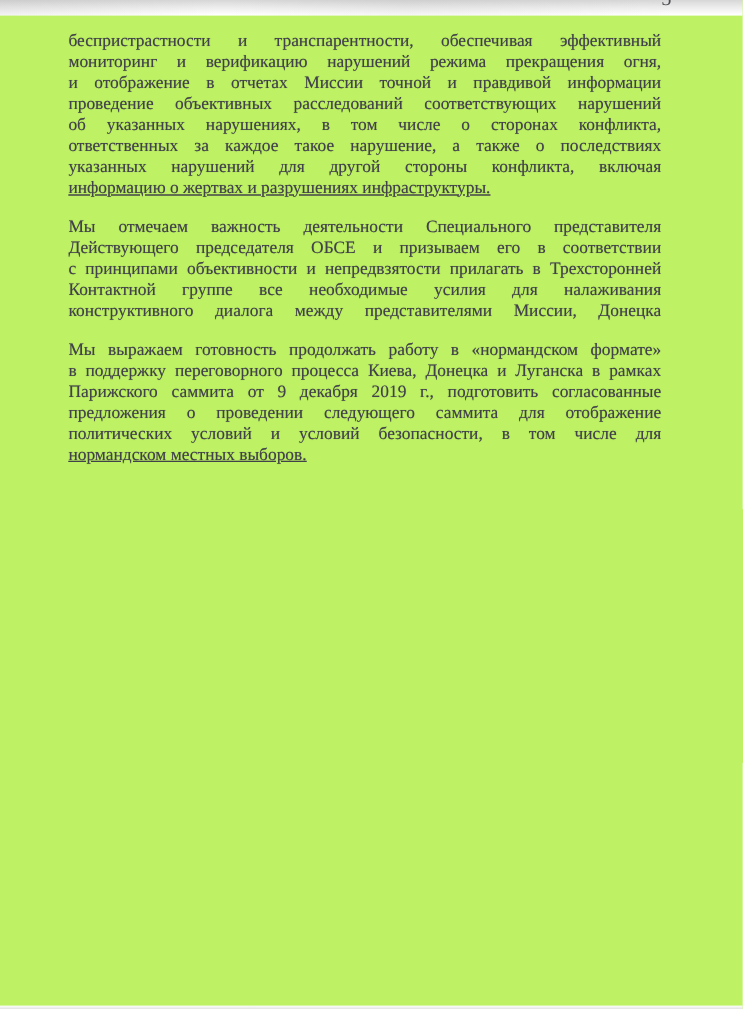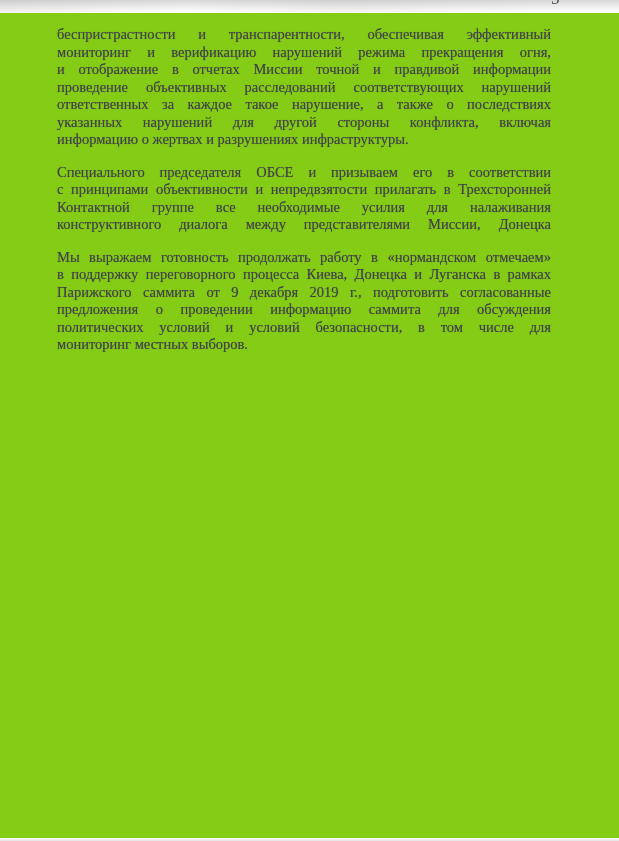--- a/index.html
+++ b/index.html
@@ -4,21 +4,21 @@
 <style>
   html, body {
     margin: 0;
     padding: 0;
     background: #ffffff;
   }
   .page {
     position: relative;
     width: 619px;
     height: 841px;
-    background: #84cc16;
+    background: #bef264;
     overflow: hidden;
     font-family: "Liberation Serif", "DejaVu Serif", serif;
   }
   .scan-top-band {
     position: absolute;
     top: 0; left: 0; right: 0;
     height: 13px;
     background:
       linear-gradient(to right, rgba(0,0,0,0.05), rgba(0,0,0,0.0) 30%, rgba(0,0,0,0.04) 55%, rgba(0,0,0,0.0) 92%),
       linear-gradient(to bottom, #d7d7d7 0%, #ececec 45%, #ffffff 95%);
@@ -48,54 +48,57 @@
   }
   .para {
     margin: 0 0 15px 0;
   }
   .line {
     text-align: justify;
     text-align-last: justify;
   }
   .line.last {
     text-align-last: left;
+    text-decoration: underline;
   }
 </style>
 </head>
 <body>
 
 <div class="page">
   <div class="scan-top-band"></div>
 
   <div class="page-number">5</div>
 
   <div class="content">
 
     <div class="para">
       <div class="line">беспристрастности и транспарентности, обеспечивая эффективный</div>
       <div class="line">мониторинг и верификацию нарушений режима прекращения огня,</div>
       <div class="line">и отображение в отчетах Миссии точной и правдивой информации</div>
       <div class="line">проведение объективных расследований соответствующих нарушений</div>
+      <div class="line">об указанных нарушениях, в том числе о сторонах конфликта,</div>
       <div class="line">ответственных за каждое такое нарушение, а также о последствиях</div>
       <div class="line">указанных нарушений для другой стороны конфликта, включая</div>
       <div class="line last">информацию о жертвах и разрушениях инфраструктуры.</div>
     </div>
 
     <div class="para">
-      <div class="line">Специального председателя ОБСЕ и призываем его в соответствии</div>
+      <div class="line">Мы отмечаем важность деятельности Специального представителя</div>
+      <div class="line">Действующего председателя ОБСЕ и призываем его в соответствии</div>
       <div class="line">с принципами объективности и непредвзятости прилагать в Трехсторонней</div>
       <div class="line">Контактной группе все необходимые усилия для налаживания</div>
       <div class="line">конструктивного диалога между представителями Миссии, Донецка</div>
     </div>
 
     <div class="para">
-      <div class="line">Мы выражаем готовность продолжать работу в «нормандском отмечаем»</div>
+      <div class="line">Мы выражаем готовность продолжать работу в «нормандском формате»</div>
       <div class="line">в поддержку переговорного процесса Киева, Донецка и Луганска в рамках</div>
       <div class="line">Парижского саммита от 9 декабря 2019 г., подготовить согласованные</div>
-      <div class="line">предложения о проведении информацию саммита для обсуждения</div>
+      <div class="line">предложения о проведении следующего саммита для отображение</div>
       <div class="line">политических условий и условий безопасности, в том числе для</div>
-      <div class="line last">мониторинг местных выборов.</div>
+      <div class="line last">нормандском местных выборов.</div>
     </div>
 
   </div>
 
   <div class="scan-bottom-edge"></div>
 </div>
 
 </body></html>

